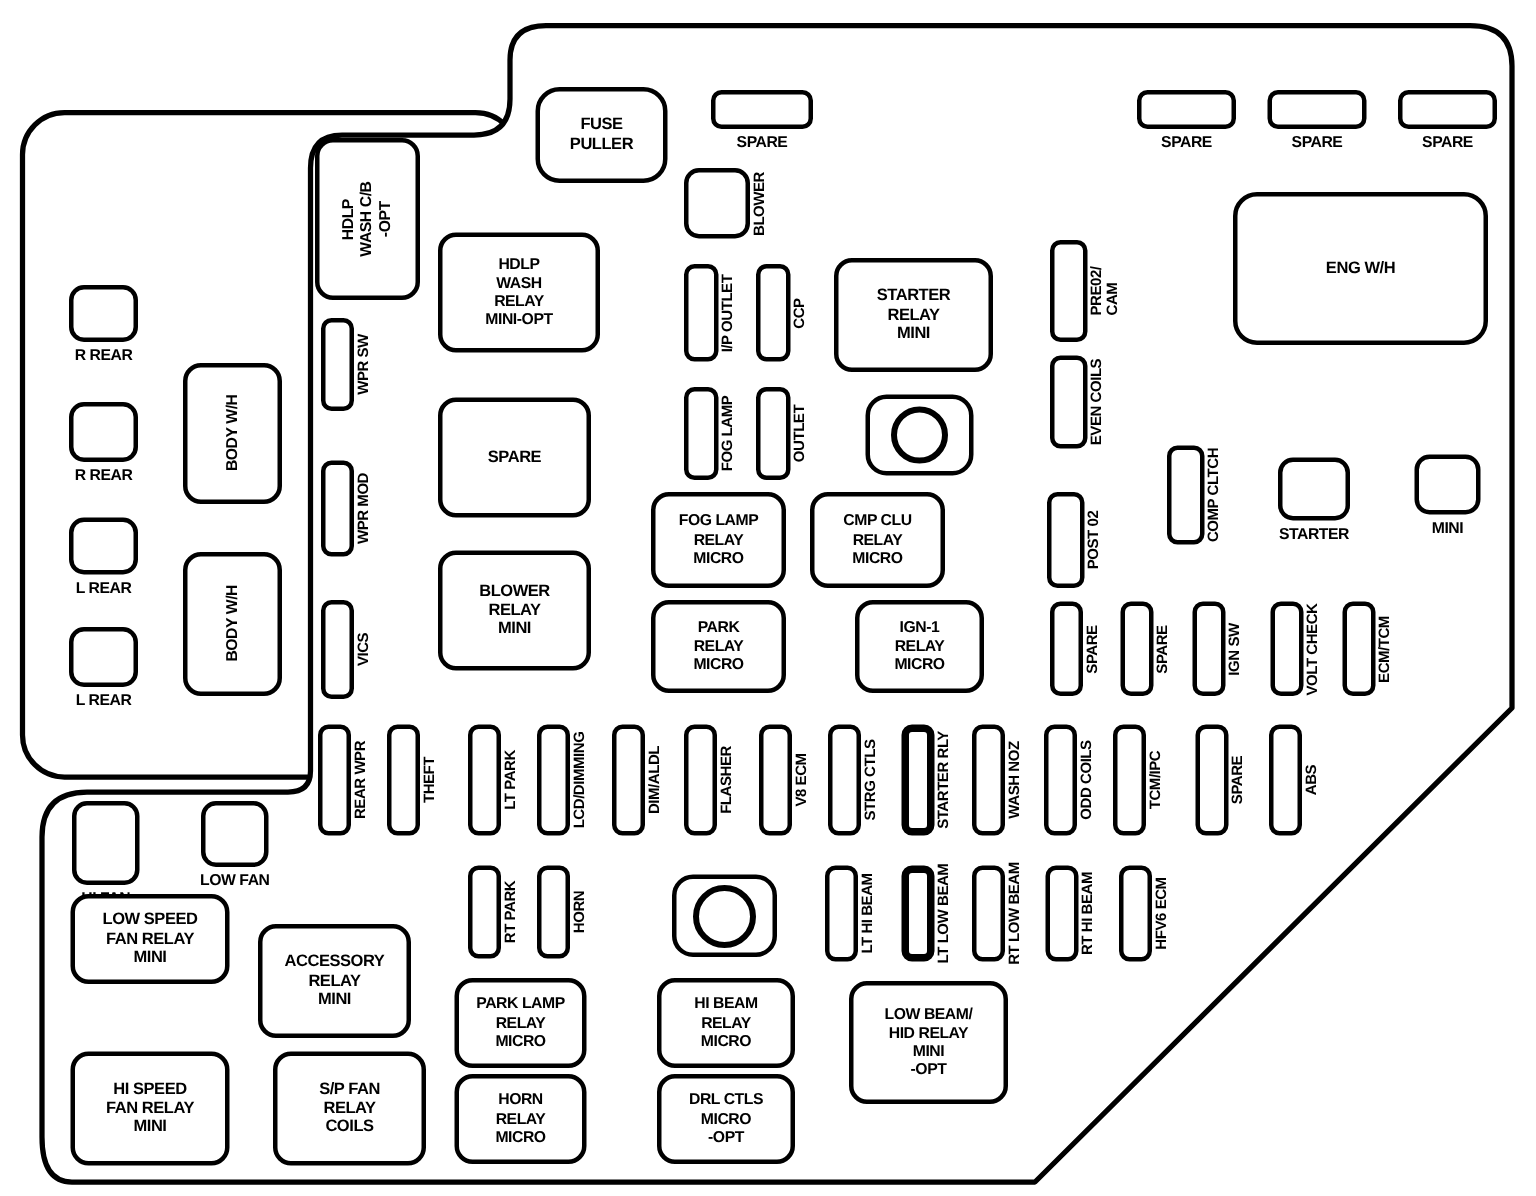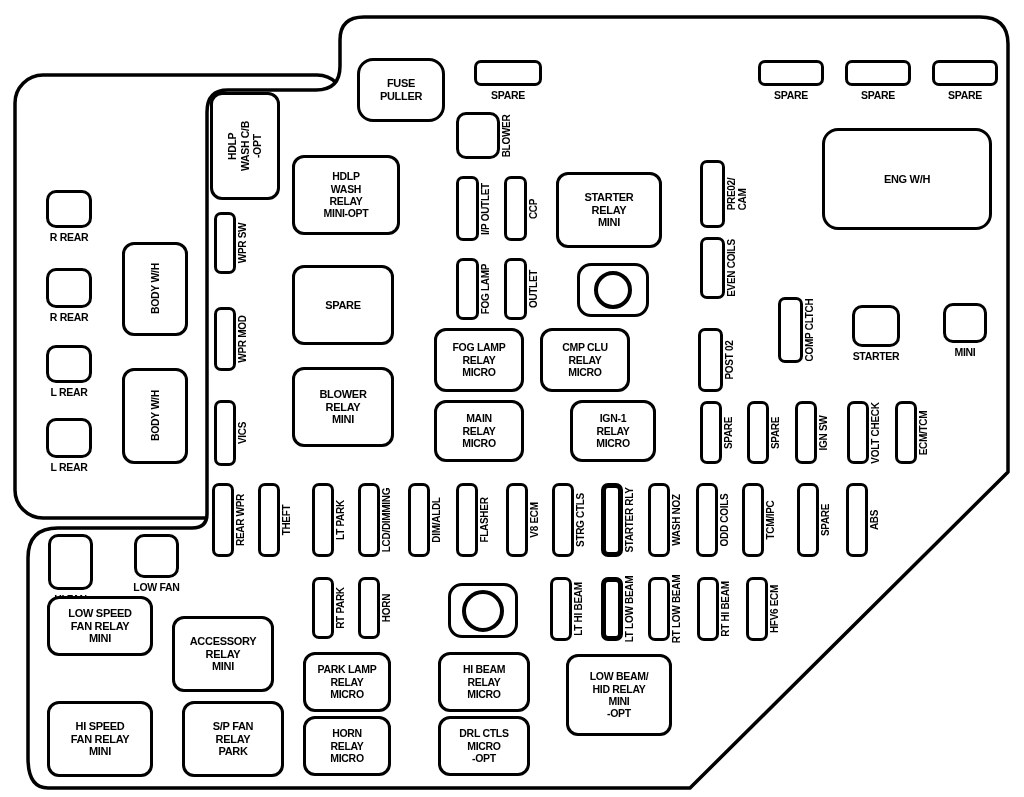--- a/index.html
+++ b/index.html
@@ -117,21 +117,21 @@
 MINI</span></div>
   <div class="conn" style="left:577px;top:263px;width:72px;height:54px">
       <div class="circ" style="width:38px;height:38px"></div>
     </div>
   <div class="relay small" style="left:434px;top:328px;width:90px;height:64px"><span>FOG LAMP
 RELAY
 MICRO</span></div>
   <div class="relay small" style="left:540px;top:328px;width:90px;height:64px"><span>CMP CLU
 RELAY
 MICRO</span></div>
-  <div class="relay small" style="left:434px;top:400px;width:90px;height:62px"><span>MAIN
+  <div class="relay small" style="left:434px;top:400px;width:90px;height:62px"><span>PARK
 RELAY
 MICRO</span></div>
   <div class="relay small" style="left:570px;top:400px;width:86px;height:62px"><span>IGN-1
 RELAY
 MICRO</span></div>
 
   <div class="fh" style="left:758px;top:60px;width:66px;height:26px">
       <div class="fbox"></div>
       <div class="hlbl">SPARE</div>
     </div>
@@ -260,21 +260,21 @@
 FAN RELAY
 MINI</span></div>
   <div class="relay" style="left:172px;top:616px;width:102px;height:76px"><span>ACCESSORY
 RELAY
 MINI</span></div>
   <div class="relay" style="left:47px;top:701px;width:106px;height:76px"><span>HI SPEED
 FAN RELAY
 MINI</span></div>
   <div class="relay" style="left:182px;top:701px;width:102px;height:76px"><span>S/P FAN
 RELAY
-PARK</span></div>
+COILS</span></div>
 
   <div class="fv" style="left:312px;top:577px;width:22px;height:62px">
       <div class="fbox"></div>
       <div class="vlbl">RT PARK</div>
     </div>
   <div class="fv" style="left:358px;top:577px;width:22px;height:62px">
       <div class="fbox"></div>
       <div class="vlbl">HORN</div>
     </div>
   <div class="conn" style="left:448px;top:583px;width:70px;height:55px">

